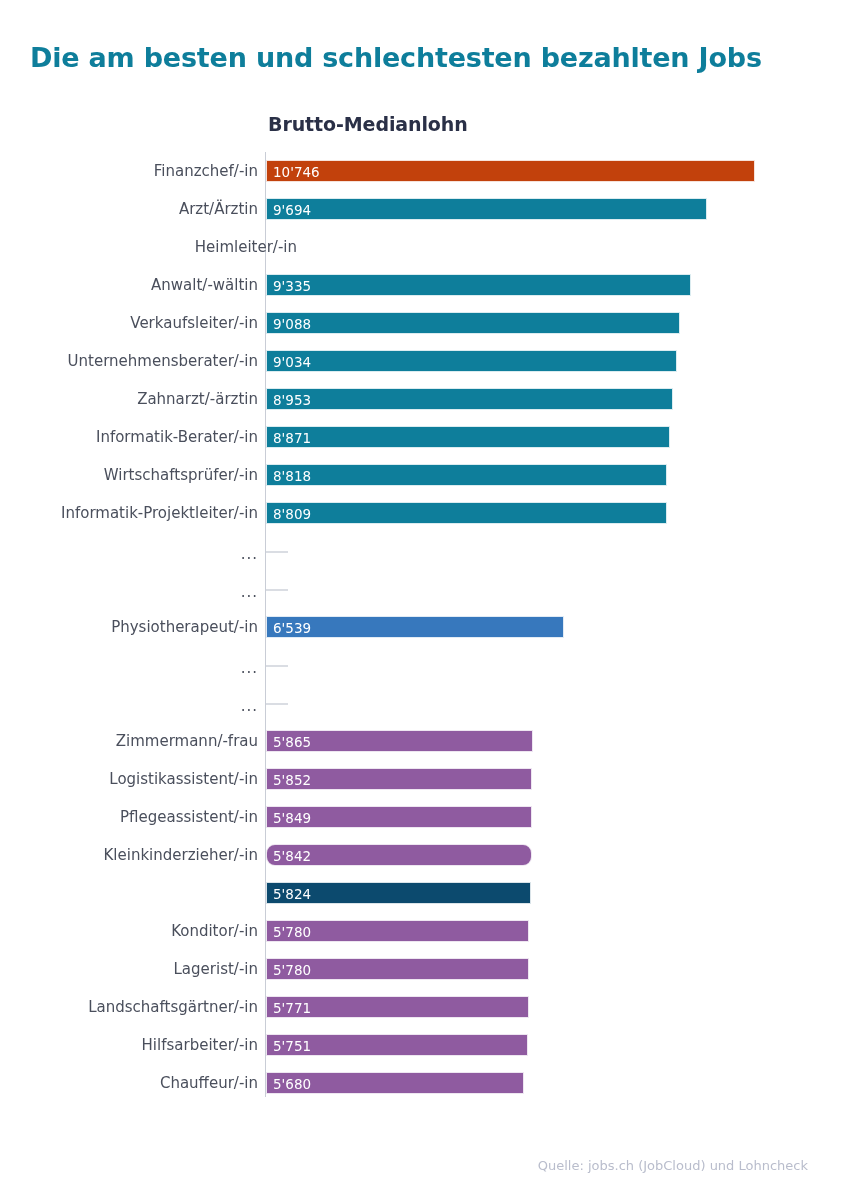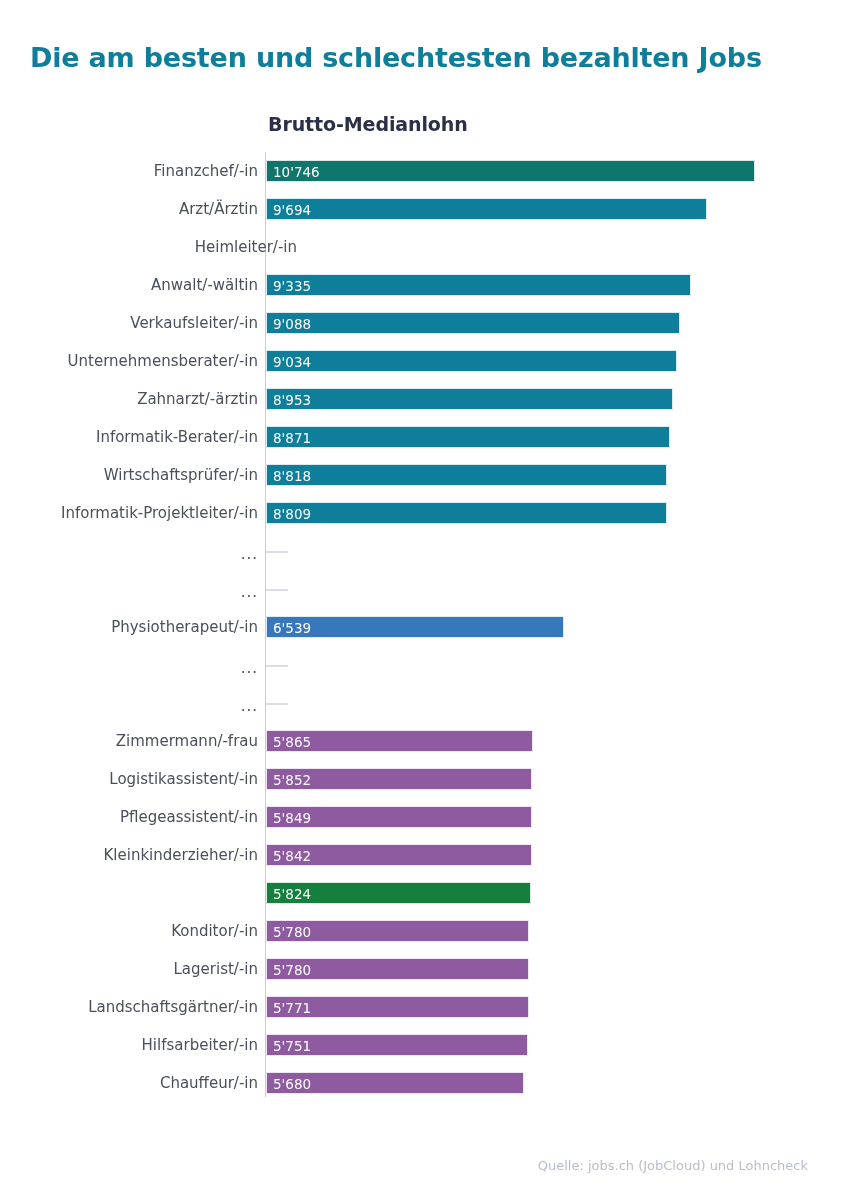--- a/index.html
+++ b/index.html
@@ -130,21 +130,21 @@
 
 <div class="chart-title">Die am besten und schlechtesten bezahlten Jobs</div>
 
 <div class="chart-subtitle">Brutto-Medianlohn</div>
 
 <div class="plot">
   <div class="axis-line"></div>
   <div id="rows-container">
       <div class="row" style="top: 0px;">
         <div class="row-label">Finanzchef/-in</div>
-        <div class="bar" style="width: 489px; background: #0f766e;">
+        <div class="bar" style="width: 489px; background: #c2410c;">
           <span class="bar-value">10'746</span>
         </div>
       </div>
       <div class="row" style="top: 38px;">
         <div class="row-label">Arzt/Ärztin</div>
         <div class="bar" style="width: 441px; background: rgb(14, 126, 155);">
           <span class="bar-value">9'694</span>
         </div>
       </div>
       <div class="row" style="top: 76px; padding-left: 39px;">
@@ -227,26 +227,26 @@
         </div>
       </div>
       <div class="row" style="top: 646px;">
         <div class="row-label">Pflegeassistent/-in</div>
         <div class="bar" style="width: 266px; background: rgb(143, 91, 160);">
           <span class="bar-value">5'849</span>
         </div>
       </div>
       <div class="row" style="top: 684px;">
         <div class="row-label">Kleinkinderzieher/-in</div>
-        <div class="bar" style="width: 266px; background: rgb(143, 91, 160);">
+        <div class="bar" style="width: 266px; background: rgb(143, 91, 160); border-radius: 9px;">
           <span class="bar-value">5'842</span>
         </div>
       </div>
       <div class="row" style="top: 722px;">
-        <div class="bar" style="width: 265px; background: #15803d;">
+        <div class="bar" style="width: 265px; background: #0c4a6e;">
           <span class="bar-value">5'824</span>
         </div>
       </div>
       <div class="row" style="top: 760px;">
         <div class="row-label">Konditor/-in</div>
         <div class="bar" style="width: 263px; background: rgb(143, 91, 160);">
           <span class="bar-value">5'780</span>
         </div>
       </div>
       <div class="row" style="top: 798px;">

